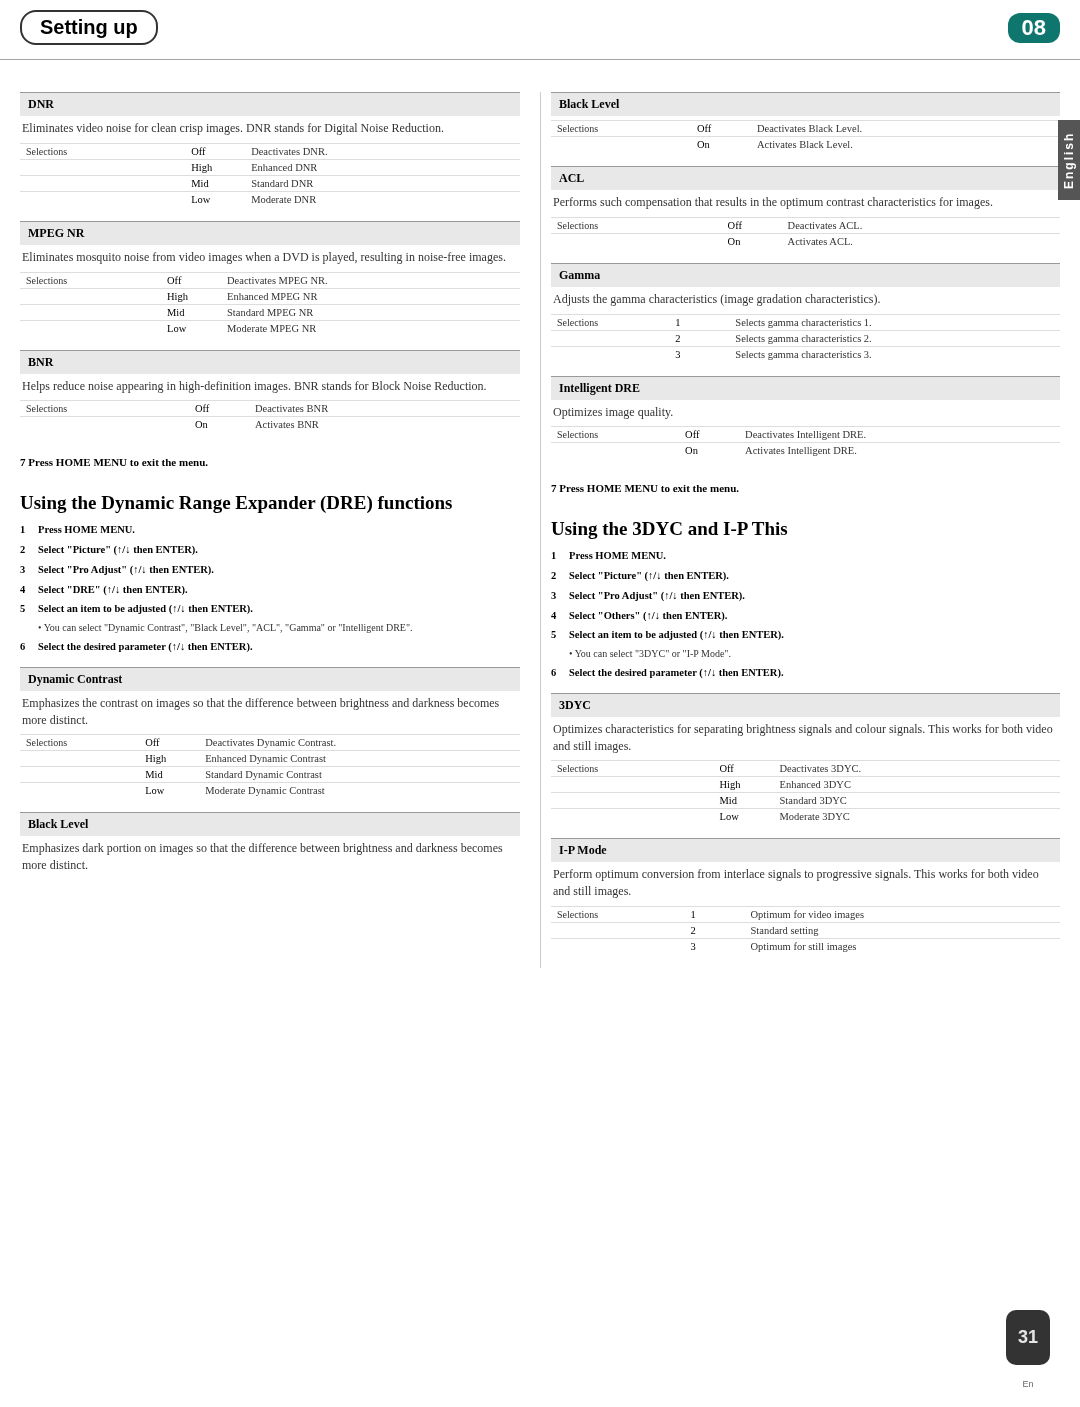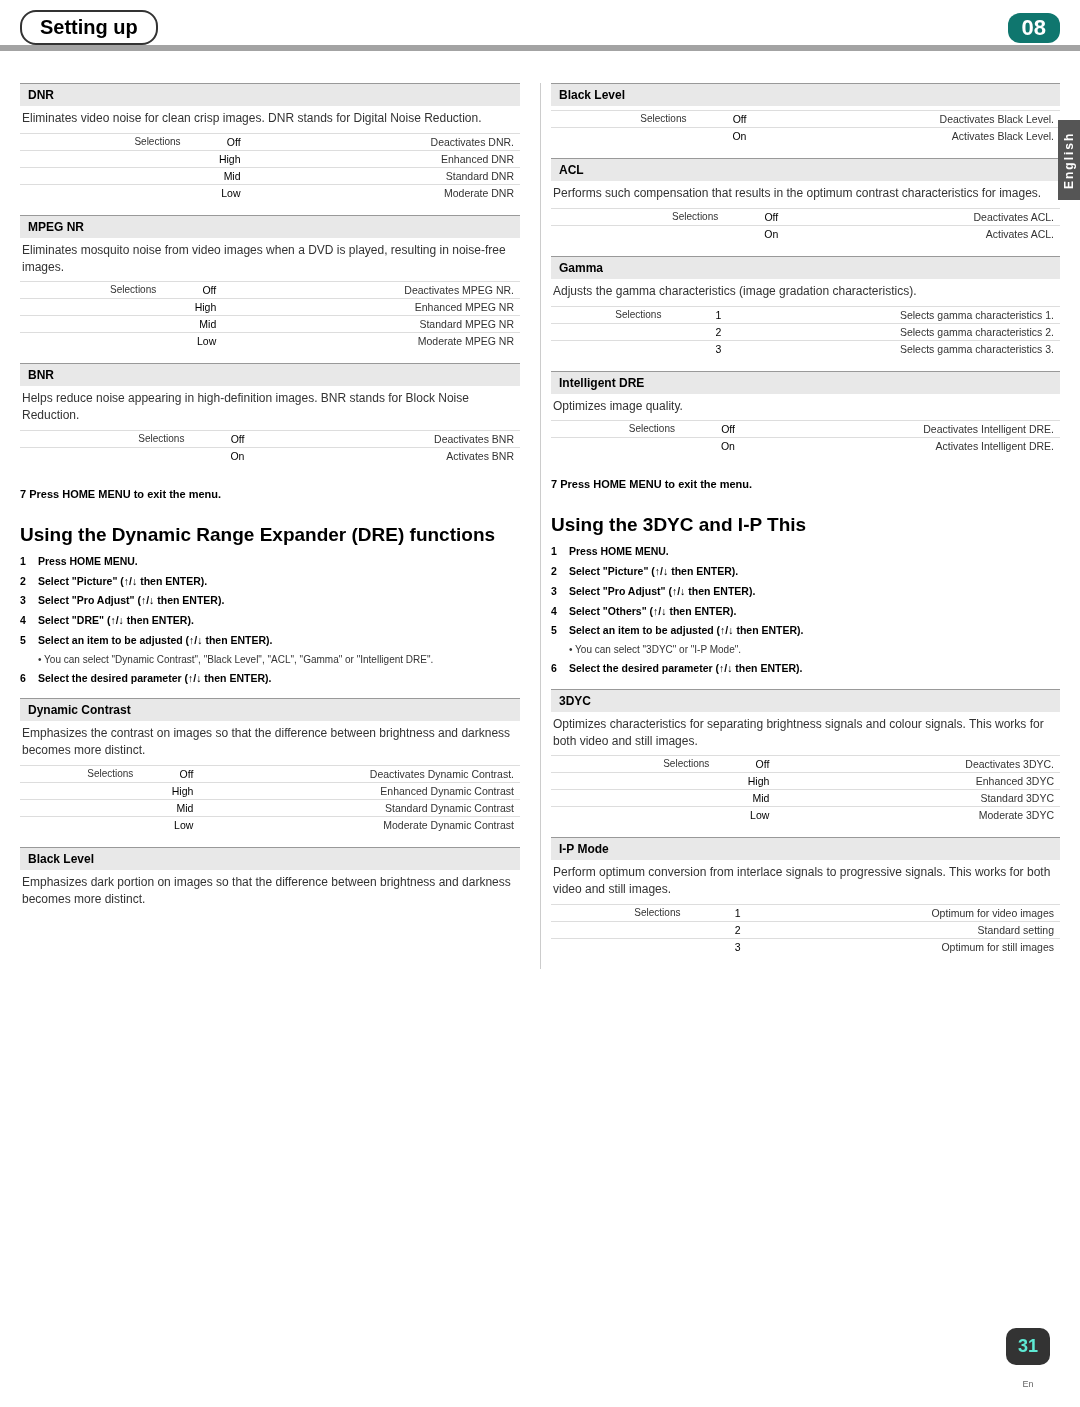--- a/index.html
+++ b/index.html
@@ -18,22 +18,22 @@
       min-height: 1407px;
       position: relative;
       padding: 0;
     }
 
     
     .header {
       display: flex;
       align-items: center;
       justify-content: space-between;
-      padding: 10px 20px 0 20px;
-      border-bottom: 6px solid #a3a3a3;
+      padding: 10px 20px 14px 20px;
+      border-bottom: 1px solid #a3a3a3;
       margin-bottom: 20px;
     }
 
     .header-title {
       font-size: 20px;
       font-weight: bold;
       border: 2px solid #333;
       border-radius: 16px;
       padding: 4px 18px;
       display: inline-block;
@@ -66,20 +66,21 @@
       display: flex;
       align-items: center;
       justify-content: center;
     }
 
     
     .content-area {
       display: flex;
       gap: 0;
       padding: 12px 20px;
+      font-family: Liberation Serif, serif;
     }
 
     .col-left {
       width: 50%;
       padding-right: 20px;
     }
 
     .col-right {
       width: 50%;
       padding-left: 10px;
@@ -103,21 +104,20 @@
       padding: 0 2px;
       line-height: 1.4;
     }
 
     
     .selections-table {
       width: 100%;
       border-collapse: collapse;
       margin-bottom: 14px;
       font-size: 10.5px;
-      text-align: right;
     }
 
     .selections-table td {
       padding: 2px 6px;
       border-top: 1px solid #ddd;
       vertical-align: top;
     }
 
     .selections-table td:first-child {
       white-space: nowrap;
@@ -163,23 +163,23 @@
       right: 30px;
       display: flex;
       flex-direction: column;
       align-items: center;
     }
 
     .footer-num {
       font-size: 18px;
       font-weight: bold;
       background: #333;
-      color: #5eead4;
+      color: #e5e5e5;
       border-radius: 10px;
-      padding: 8px 12px;
+      padding: 17px 12px;
     }
 
     .footer-en {
       font-size: 9px;
       color: #666;
       margin-top: 14px;
     }
 
     
     .num-list {

